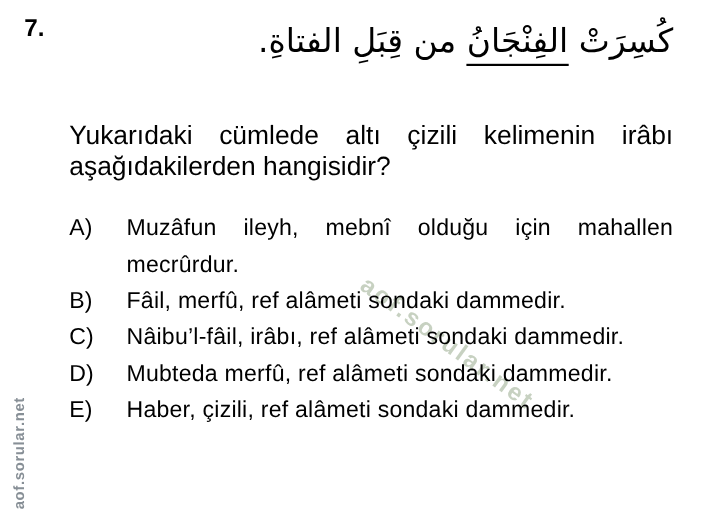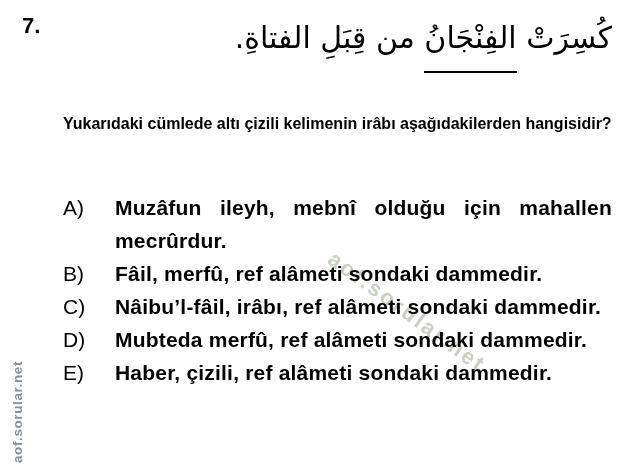--- a/index.html
+++ b/index.html
@@ -64,30 +64,30 @@
     top: 4px;
     direction: rtl;
     text-align: right;
     font-size: 30px;
     line-height: 68px;
     font-family: "DejaVu Sans", sans-serif;
     white-space: nowrap;
   }
   .arabic .underlined {
     border-bottom: 2px solid #000000;
-    padding-bottom: 16px;
+    padding-bottom: 3px;
   }
 
   .question {
     position: absolute;
     left: 63px;
     top: 110px;
     width: 549px;
-    font-size: 16px;
-    font-weight: bold;
+    font-size: 24px;
+    font-weight: normal;
     line-height: 28px;
     text-align: justify;
   }
 
   .options {
     position: absolute;
     left: 63px;
     top: 191px;
     width: 549px;
     font-size: 21px;
@@ -98,21 +98,20 @@
     align-items: flex-start;
   }
   .option .letter {
     flex: 0 0 52px;
     width: 52px;
   }
   .option .text {
     flex: 1 1 auto;
     text-align: justify;
     letter-spacing: 0.2px;
-    font-weight: bold;
   }
 </style>
 </head>
 <body>
 
 <div class="wm-vertical">aof.sorular.net</div>
 
 <div class="wm-diagonal">aof.sorular.net</div>
 
 <div class="content">

